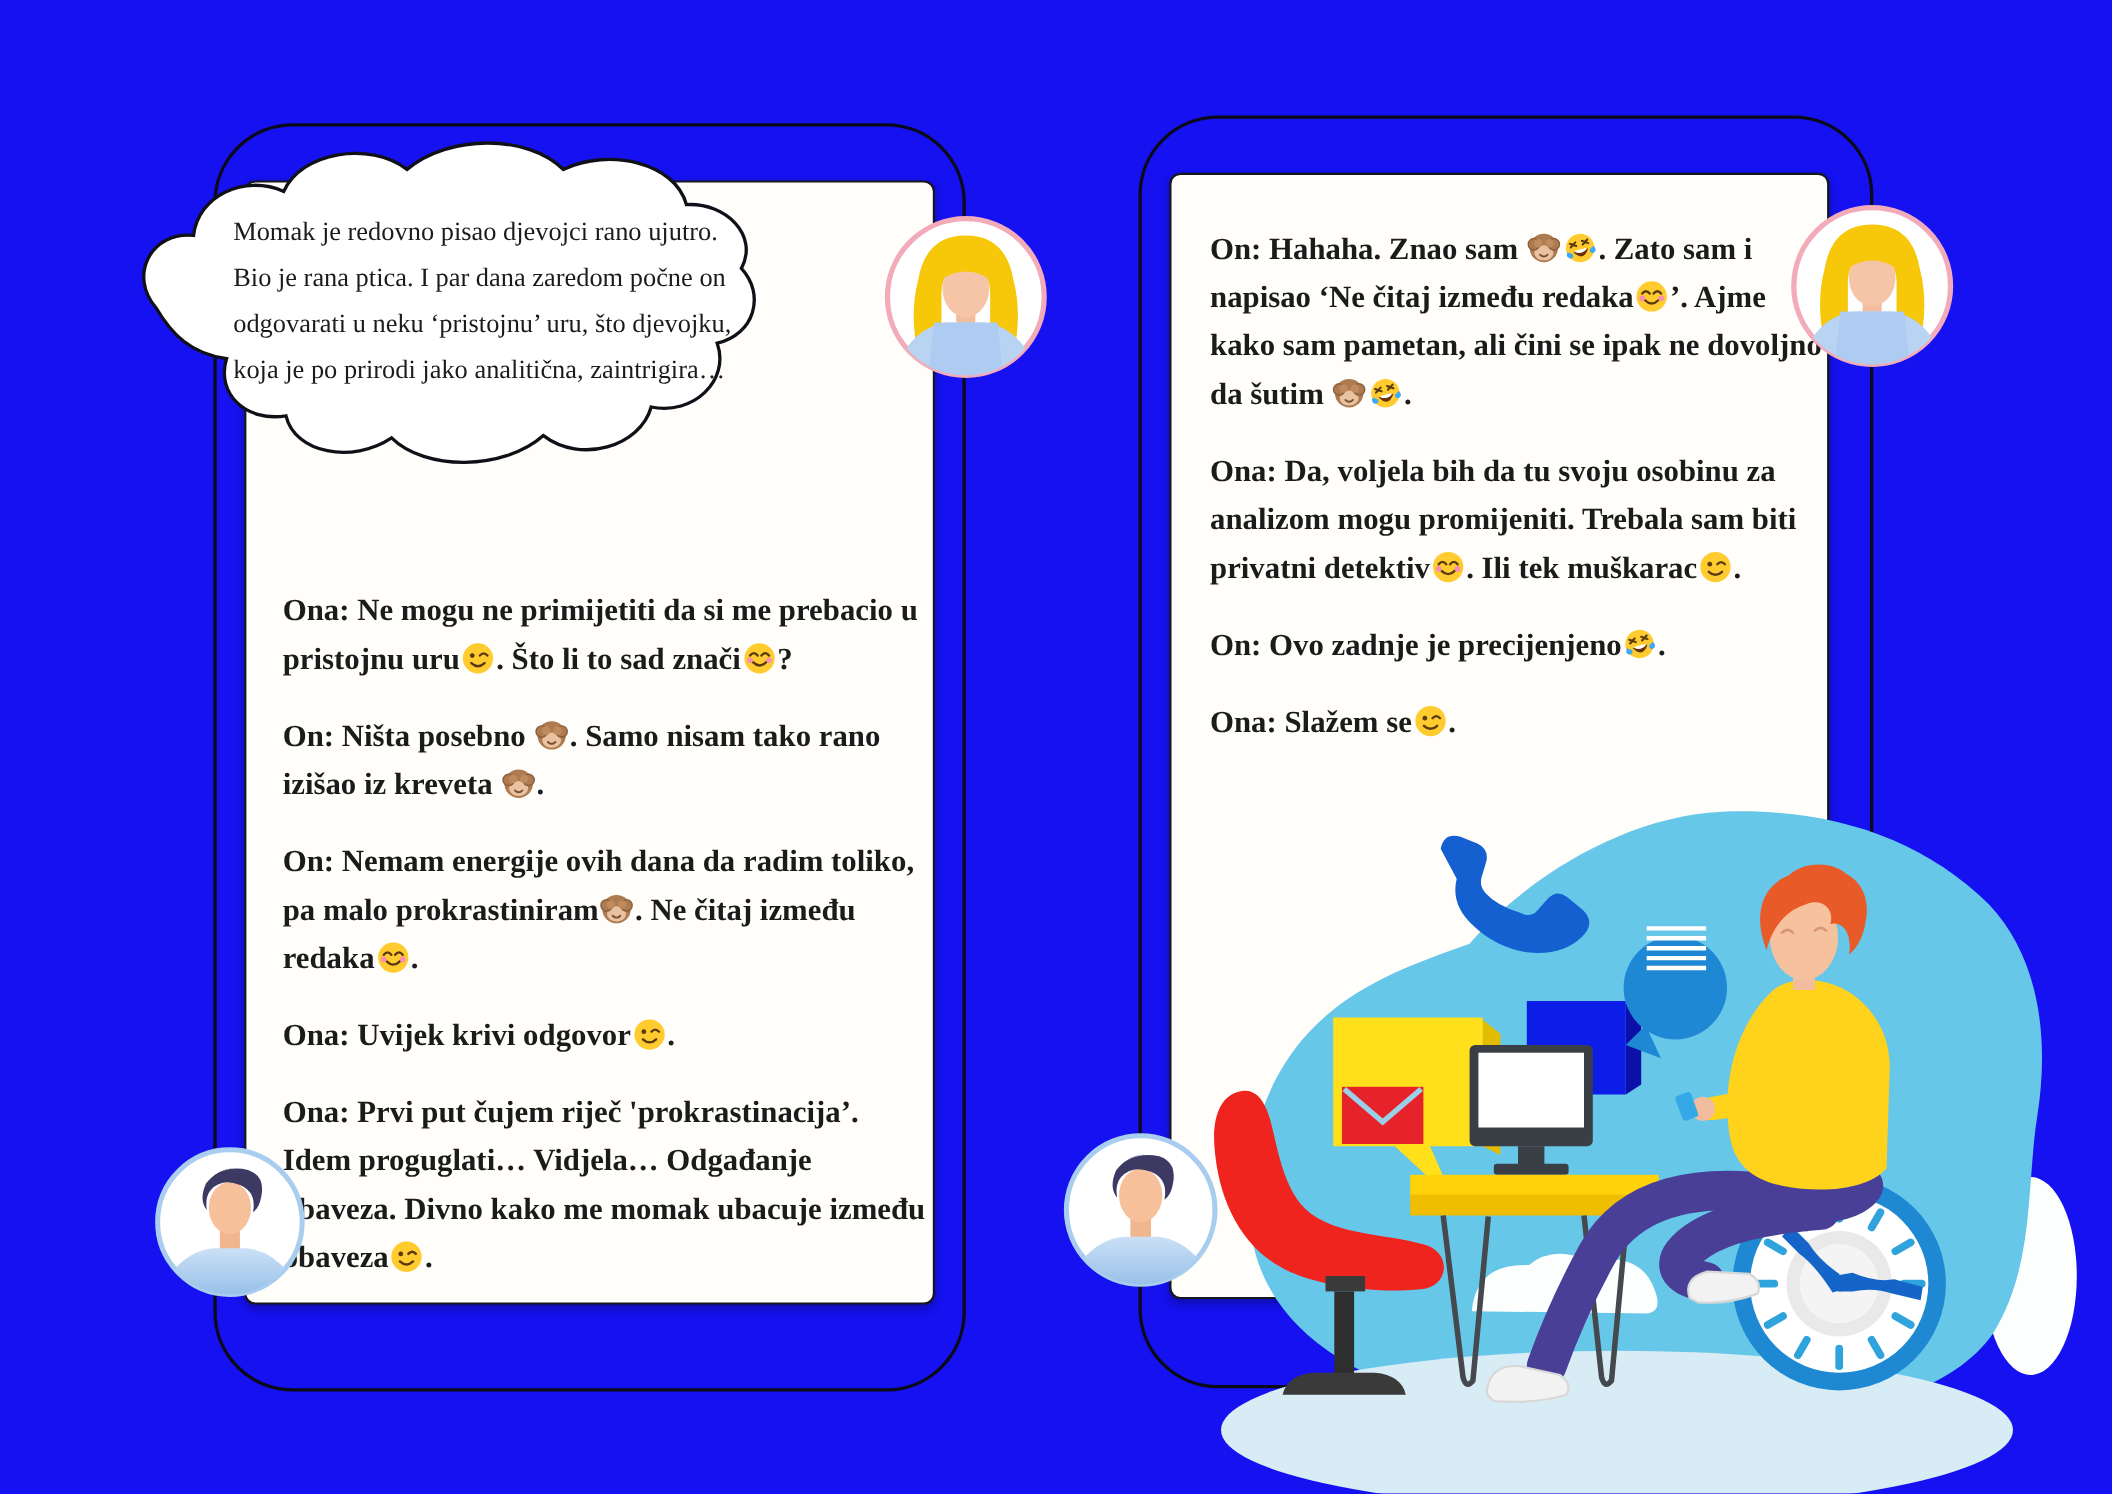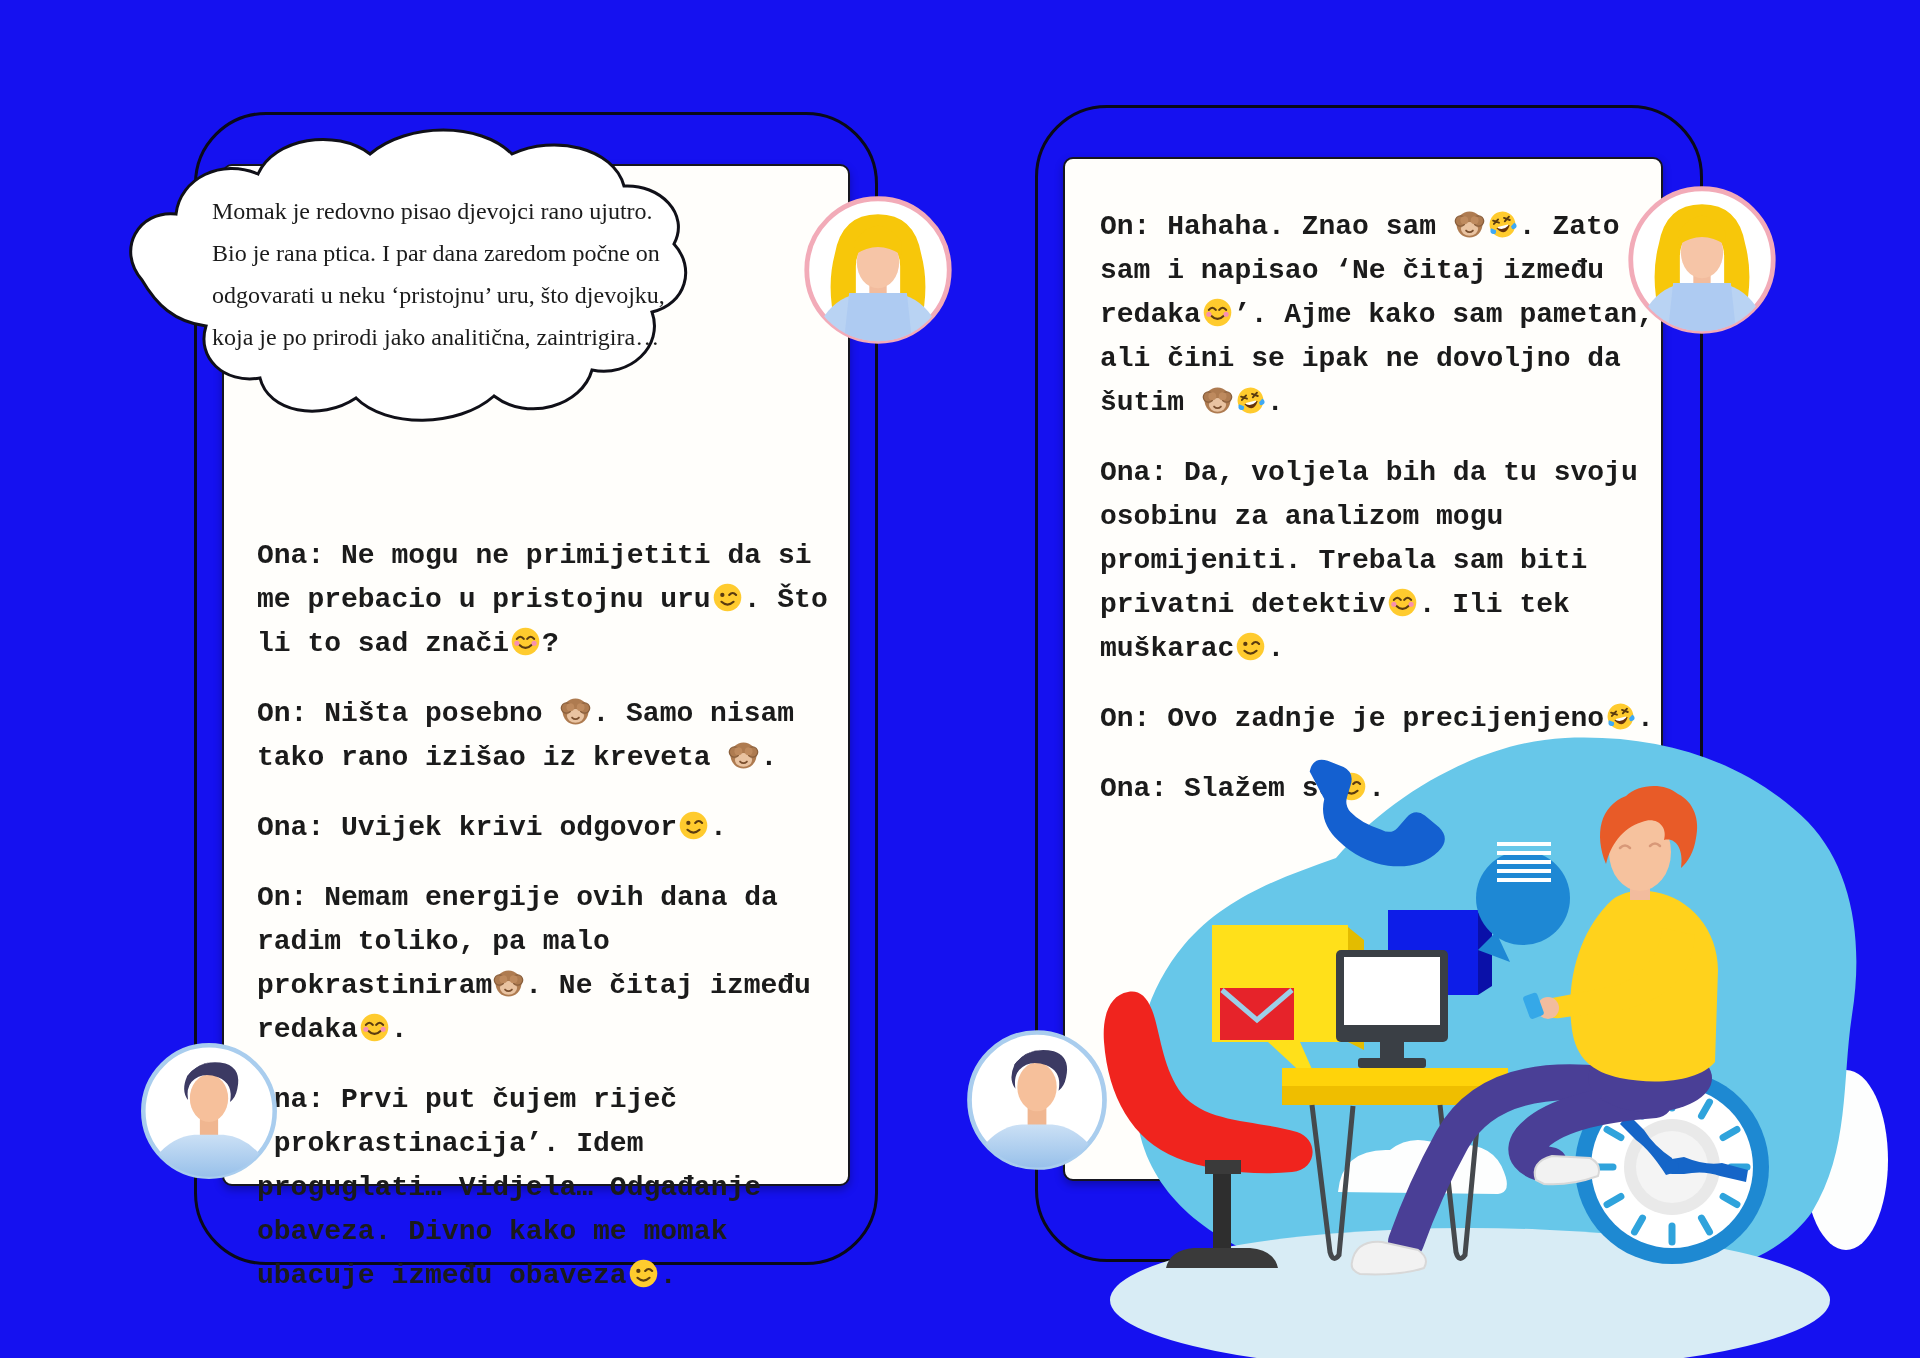--- a/index.html
+++ b/index.html
@@ -8,21 +8,21 @@
   .phone{position:absolute;border:3px solid #0a0a18;border-radius:72px;z-index:1;}
   #phone-left{left:194px;top:112px;width:678px;height:1147px;}
   #phone-right{left:1035px;top:105px;width:662px;height:1151px;}
   .screen{position:absolute;background:#fffefb;border:2px solid #16161f;border-radius:10px;
           box-shadow:0 4px 8px rgba(0,0,0,.28);z-index:2;}
   #screen-left{left:222px;top:164px;width:624px;height:1018px;}
   #screen-right{left:1063px;top:157px;width:596px;height:1020px;}
   .messages{position:absolute;z-index:3;font-weight:700;font-size:28px;line-height:44px;}
   #messages-left{left:257px;top:490px;width:585px;margin-top:44px;}
   #messages-right{left:1100px;top:205px;width:560px;}
-  .msg{margin:0 0 26px 0;font-family:Liberation Mono, monospace;}
+  .msg{margin:0 0 26px 0;}
   .emo{display:inline-block;line-height:0;margin:0 1px;}
   .emo svg{width:31px;height:31px;vertical-align:-6px;}
   #cloud-svg{position:absolute;left:108px;top:122px;width:588px;height:308px;z-index:4;}
   #cloud-text{position:absolute;left:212px;top:190px;width:470px;z-index:5;
               font-weight:400;font-size:24px;line-height:42px;}
   .avatar{position:absolute;z-index:6;}
   #avatar-woman-left{left:801px;top:193px;width:154px;height:154px;}
   #avatar-man-left{left:136px;top:1038px;width:146px;height:146px;}
   #avatar-woman-right{left:1625px;top:183px;width:154px;height:154px;}
   #avatar-man-right{left:962px;top:1025px;width:150px;height:150px;}
@@ -63,41 +63,41 @@
             <path d="M14 25 q4 4 8 0" stroke="#7a4f2e" stroke-width="2" fill="none" stroke-linecap="round"></path>
           </svg></span>. Samo nisam tako rano izišao iz kreveta <span class="emo"><svg viewBox="0 0 36 36">
             <circle cx="18" cy="18" r="15" fill="#AE7B50"></circle>
             <ellipse cx="18" cy="23" rx="10" ry="8" fill="#E9C3A1"></ellipse>
             <circle cx="7.5" cy="14" r="6" fill="#AE7B50" stroke="#8a5f3c" stroke-width="1.5"></circle>
             <circle cx="28.5" cy="14" r="6" fill="#AE7B50" stroke="#8a5f3c" stroke-width="1.5"></circle>
             <circle cx="12" cy="13" r="4.5" fill="#BE8A5E"></circle>
             <circle cx="24" cy="13" r="4.5" fill="#BE8A5E"></circle>
             <path d="M14 25 q4 4 8 0" stroke="#7a4f2e" stroke-width="2" fill="none" stroke-linecap="round"></path>
           </svg></span>.</p>
-      <p class="msg">Ona: Uvijek krivi odgovor<span class="emo"><svg viewBox="0 0 36 36">
-            <circle cx="18" cy="18" r="16" fill="#FFCB2E"></circle>
-            <circle cx="12" cy="15" r="2.5" fill="#5a3b10"></circle>
-            <path d="M20 15 q4 -4.5 8 0" stroke="#5a3b10" stroke-width="2.5" fill="none" stroke-linecap="round"></path>
-            <path d="M11 23 q7 6.5 14 0" stroke="#5a3b10" stroke-width="2.5" fill="none" stroke-linecap="round"></path>
-          </svg></span>.</p>
       <p class="msg">On: Nemam energije ovih dana da radim toliko, pa malo prokrastiniram<span class="emo"><svg viewBox="0 0 36 36">
             <circle cx="18" cy="18" r="15" fill="#AE7B50"></circle>
             <ellipse cx="18" cy="23" rx="10" ry="8" fill="#E9C3A1"></ellipse>
             <circle cx="7.5" cy="14" r="6" fill="#AE7B50" stroke="#8a5f3c" stroke-width="1.5"></circle>
             <circle cx="28.5" cy="14" r="6" fill="#AE7B50" stroke="#8a5f3c" stroke-width="1.5"></circle>
             <circle cx="12" cy="13" r="4.5" fill="#BE8A5E"></circle>
             <circle cx="24" cy="13" r="4.5" fill="#BE8A5E"></circle>
             <path d="M14 25 q4 4 8 0" stroke="#7a4f2e" stroke-width="2" fill="none" stroke-linecap="round"></path>
           </svg></span>. Ne čitaj između redaka<span class="emo"><svg viewBox="0 0 36 36">
             <circle cx="18" cy="18" r="16" fill="#FFCB2E"></circle>
             <path d="M8 15 q4 -5 8 0" stroke="#5a3b10" stroke-width="2.5" fill="none" stroke-linecap="round"></path>
             <path d="M20 15 q4 -5 8 0" stroke="#5a3b10" stroke-width="2.5" fill="none" stroke-linecap="round"></path>
             <path d="M11 22 q7 7 14 0" stroke="#5a3b10" stroke-width="2.5" fill="none" stroke-linecap="round"></path>
             <circle cx="8" cy="20" r="3" fill="#F78FB0"></circle>
             <circle cx="28" cy="20" r="3" fill="#F78FB0"></circle>
+          </svg></span>.</p>
+      <p class="msg">Ona: Uvijek krivi odgovor<span class="emo"><svg viewBox="0 0 36 36">
+            <circle cx="18" cy="18" r="16" fill="#FFCB2E"></circle>
+            <circle cx="12" cy="15" r="2.5" fill="#5a3b10"></circle>
+            <path d="M20 15 q4 -4.5 8 0" stroke="#5a3b10" stroke-width="2.5" fill="none" stroke-linecap="round"></path>
+            <path d="M11 23 q7 6.5 14 0" stroke="#5a3b10" stroke-width="2.5" fill="none" stroke-linecap="round"></path>
           </svg></span>.</p>
       <p class="msg">Ona: Prvi put čujem riječ 'prokrastinacija’. Idem proguglati… Vidjela… Odgađanje obaveza. Divno kako me momak ubacuje između obaveza<span class="emo"><svg viewBox="0 0 36 36">
             <circle cx="18" cy="18" r="16" fill="#FFCB2E"></circle>
             <circle cx="12" cy="15" r="2.5" fill="#5a3b10"></circle>
             <path d="M20 15 q4 -4.5 8 0" stroke="#5a3b10" stroke-width="2.5" fill="none" stroke-linecap="round"></path>
             <path d="M11 23 q7 6.5 14 0" stroke="#5a3b10" stroke-width="2.5" fill="none" stroke-linecap="round"></path>
           </svg></span>.</p>
     </div>
   <div class="messages" id="messages-right">
       <p class="msg">On: Hahaha. Znao sam <span class="emo"><svg viewBox="0 0 36 36">

